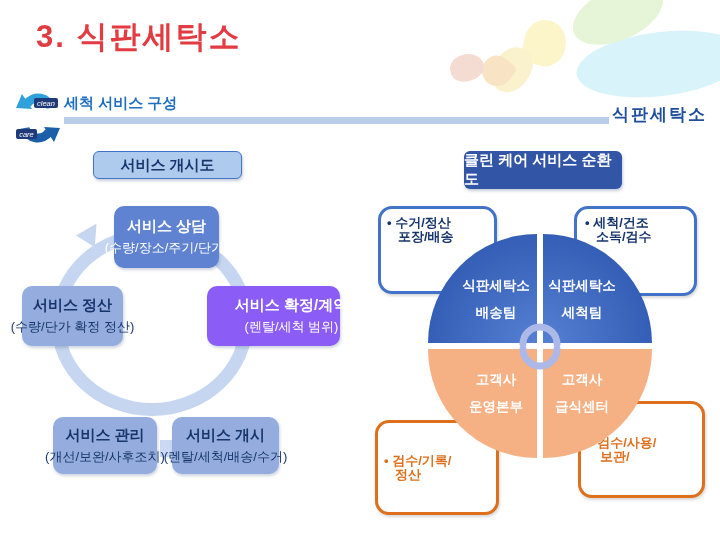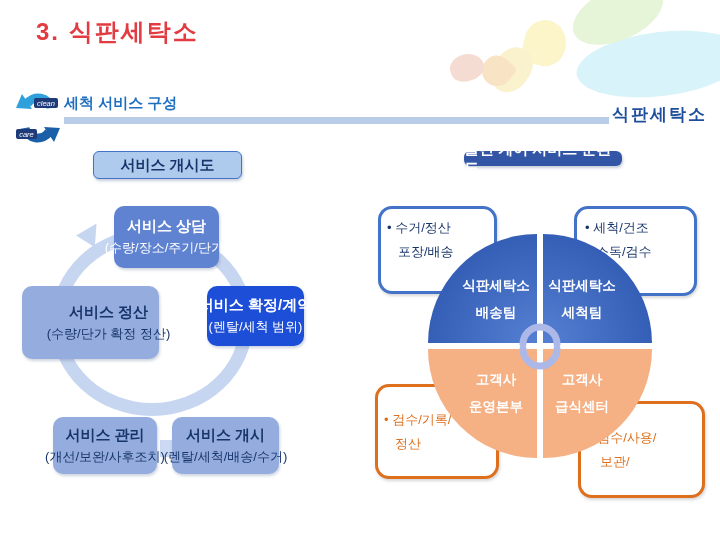--- a/index.html
+++ b/index.html
@@ -10,61 +10,61 @@
   
   .deco{position:absolute;z-index:0;}
   .deco-cyan{left:576px;top:32px;width:170px;height:64px;background:#d8f3f9;border-radius:50%;transform:rotate(-7deg);}
   .deco-green{left:570px;top:-12px;width:96px;height:52px;background:#e6f5d8;border-radius:50%;transform:rotate(-24deg);}
   .deco-y1{left:524px;top:20px;width:42px;height:46px;background:#fbf5c9;border-radius:58% 62% 55% 45%;transform:rotate(14deg);}
   .deco-y2{left:494px;top:46px;width:36px;height:48px;background:#faf2cc;border-radius:55% 45% 60% 50%;transform:rotate(28deg);}
   .deco-or{left:482px;top:56px;width:30px;height:30px;background:#f8e4c4;border-radius:50% 20% 55% 55%;transform:rotate(40deg);}
   .deco-sa{left:450px;top:54px;width:34px;height:27px;background:#f5dcd2;border-radius:50% 60% 50% 50%;transform:rotate(-18deg);}
 
   
-  .title{left:36px;top:16px;font-size:24px;font-weight:800;color:#e23b42;letter-spacing:2px;z-index:2;}
+  .title{left:36px;top:16px;font-size:31px;font-weight:800;color:#e23b42;letter-spacing:2px;z-index:2;}
   .logo{left:15px;top:92px;width:46px;height:52px;z-index:2;font-style:italic;}
   .section-title{left:64px;top:94px;font-size:15px;font-weight:700;color:#1e6fc0;z-index:2;}
   .header-rule{left:64px;top:117px;width:545px;height:7px;background:#b9cde8;z-index:1;}
   .brand-label{left:612px;top:103px;font-size:17px;font-weight:800;color:#1f4e9b;letter-spacing:2px;z-index:2;}
 
   
   .pill{z-index:2;border-radius:6px;display:flex;align-items:center;justify-content:center;
         font-size:15px;font-weight:800;box-shadow:1px 2px 3px rgba(90,110,150,.35);}
   .pill-left{left:93px;top:151px;width:147px;height:26px;background:#aecbee;border:1px solid #4273c8;color:#17356b;}
-  .pill-right{left:464px;top:151px;width:158px;height:15px;background:#3355a6;color:#ffffff;}
+  .pill-right{left:464px;top:151px;width:158px;height:38px;background:#3355a6;color:#ffffff;}
 
   
   .ring{left:51px;top:228px;width:202px;height:188px;border:13px solid #c7d6f0;border-radius:50%;
         box-sizing:border-box;z-index:1;}
   .ring-arrow{left:80px;top:222px;width:0;height:0;border-left:11px solid transparent;
         border-right:11px solid transparent;border-bottom:21px solid #c7d6f0;transform:rotate(32deg);z-index:1;}
   .cycle-box{z-index:2;border-radius:10px;display:flex;flex-direction:column;align-items:center;
         justify-content:center;gap:3px;box-shadow:1px 2px 3px rgba(90,110,150,.3);}
   .cycle-box .t{font-size:15px;font-weight:800;white-space:nowrap;}
   .cycle-box .d{font-size:13px;font-weight:400;white-space:nowrap;}
   .cb-dark{background:#5f83d0;color:#ffffff;}
-  .cb-mid{background:#1d4ed8;color:#ffffff;}
+  .cb-mid{background:#8b5cf6;color:#ffffff;padding-left:36px;}
   .cb-light{background:#95adde;color:#17356b;}
   .cy-top{left:114px;top:206px;width:105px;height:62px;}
   .cy-right{left:207px;top:286px;width:97px;height:60px;}
-  .cy-left{left:22px;top:286px;width:101px;height:73px;padding-left:36px;}
+  .cy-left{left:22px;top:286px;width:101px;height:60px;}
   .cy-bl{left:53px;top:417px;width:104px;height:57px;}
   .cy-br{left:172px;top:417px;width:107px;height:57px;}
   .cycle-connector{left:160px;top:440px;width:13px;height:17px;background:#cbd9f2;z-index:1;}
 
   
   .callout{z-index:1;background:#ffffff;border-radius:14px;box-shadow:1px 2px 3px rgba(120,120,120,.3);
            box-sizing:border-box;display:flex;}
-  .callout .co-text{white-space:pre-line;font-size:13px;font-weight:400;line-height:24px;
+  .callout .co-text{white-space:pre-line;font-size:13px;font-weight:700;line-height:14px;
            text-indent:-11px;padding-left:11px;}
   .co-blue{border:3px solid #4273c8;color:#17356b;}
   .co-orange{border:3px solid #de6f1c;color:#de6f1c;}
   .co-tl{left:378px;top:206px;width:119px;height:88px;padding:7px 6px;}
   .co-tr{left:574px;top:206px;width:123px;height:90px;padding:7px 8px;}
-  .co-bl{left:375px;top:384px;width:124px;height:95px;padding:0 6px;align-items:center;}
+  .co-bl{left:375px;top:420px;width:124px;height:95px;padding:0 6px;align-items:center;}
   .co-br{left:578px;top:401px;width:127px;height:97px;padding:0 8px;align-items:center;}
 
   
   .circle{left:428px;top:234px;width:224px;height:224px;z-index:2;}
   .quad{position:absolute;width:109px;height:109px;}
   .q-tl{left:0;top:0;border-radius:100% 0 0 0;background:radial-gradient(circle at 100% 100%,#5580d2 0%,#2c55ae 90%);}
   .q-tr{left:115px;top:0;border-radius:0 100% 0 0;background:radial-gradient(circle at 0% 100%,#5580d2 0%,#2c55ae 90%);}
   .q-bl{left:0;top:115px;border-radius:0 0 0 100%;background:#f5b084;}
   .q-br{left:115px;top:115px;border-radius:0 0 100% 0;background:#f5b084;}
   .q-label{position:absolute;width:112px;text-align:center;color:#ffffff;font-weight:800;

